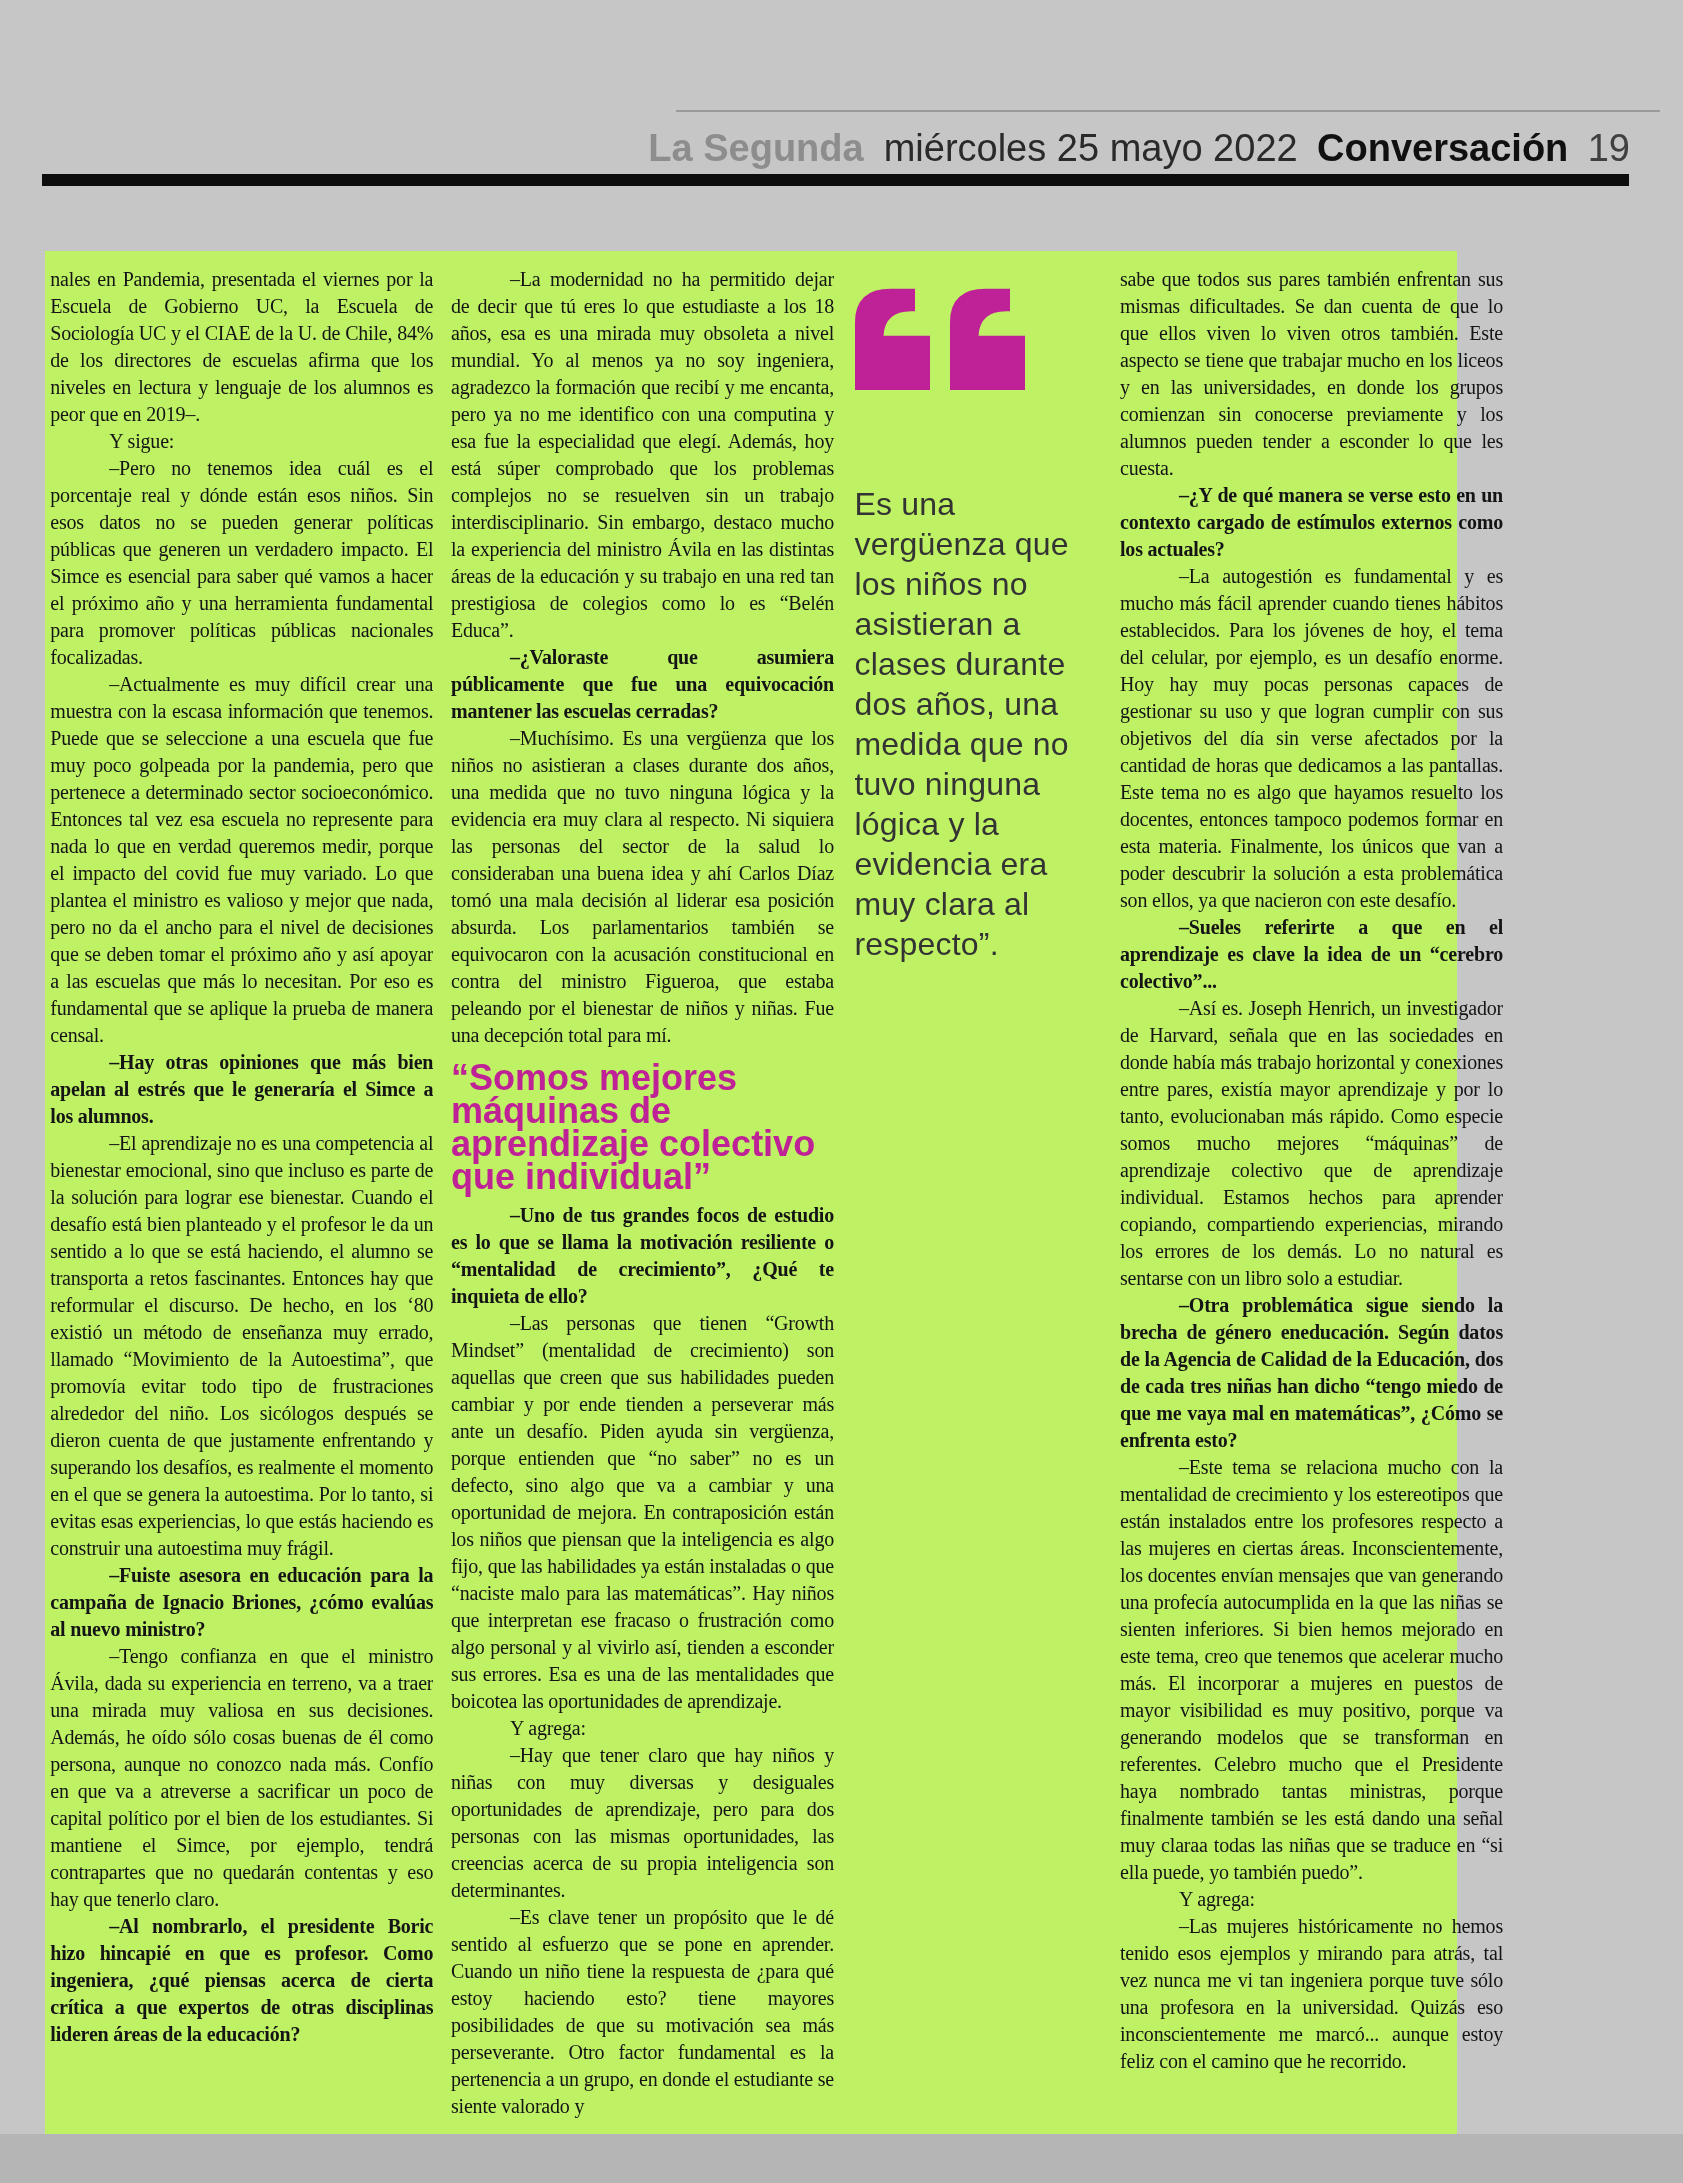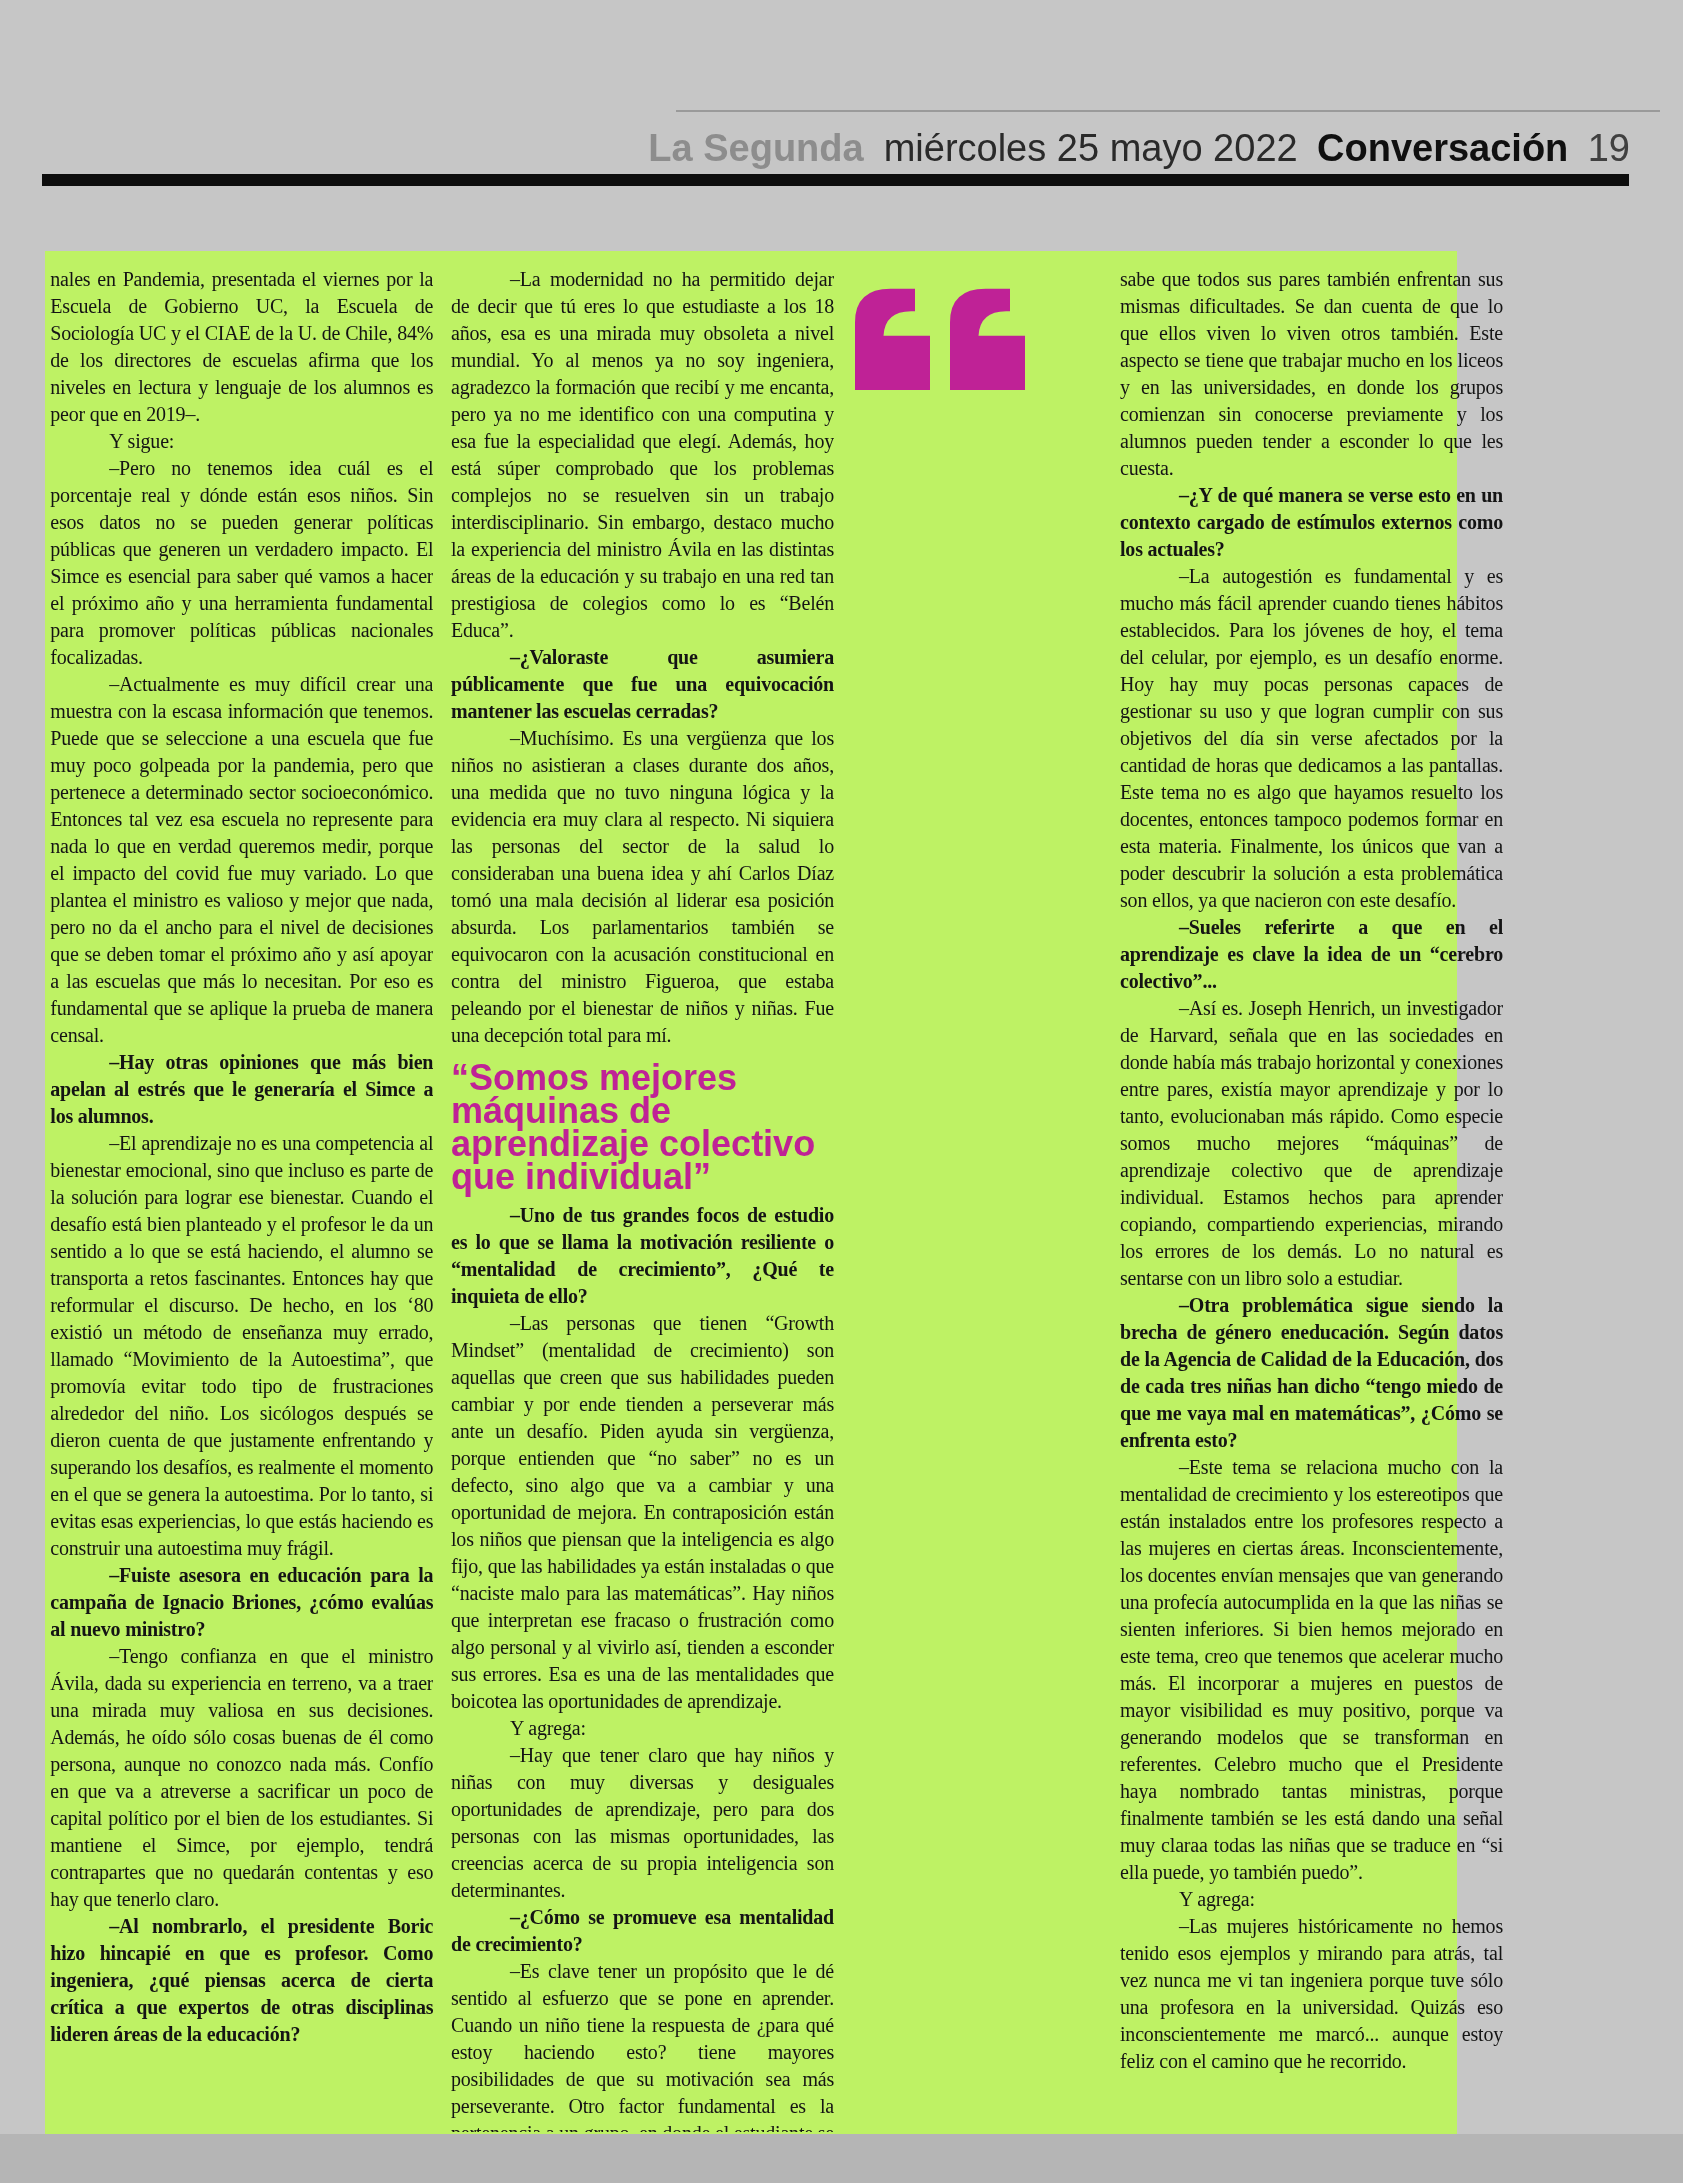--- a/index.html
+++ b/index.html
@@ -112,35 +112,35 @@
 
   <div class="col col-2">
       <p class="blk body">–La modernidad no ha permitido dejar de decir que tú eres lo que estudiaste a los 18 años, esa es una mirada muy obsoleta a nivel mundial. Yo al menos ya no soy ingeniera, agradezco la formación que recibí y me encanta, pero ya no me identifico con una computina y esa fue la especialidad que elegí. Además, hoy está súper comprobado que los problemas complejos no se resuelven sin un trabajo interdisciplinario. Sin embargo, destaco mucho la experiencia del ministro Ávila en las distintas áreas de la educación y su trabajo en una red tan prestigiosa de colegios como lo es “Belén Educa”.</p>
       <p class="blk question">–¿Valoraste que asumiera públicamente que fue una equivocación mantener las escuelas cerradas?</p>
       <p class="blk body">–Muchísimo. Es una vergüenza que los niños no asistieran a clases durante dos años, una medida que no tuvo ninguna lógica y la evidencia era muy clara al respecto. Ni siquiera las personas del sector de la salud lo consideraban una buena idea y ahí Carlos Díaz tomó una mala decisión al liderar esa posición absurda. Los parlamentarios también se equivocaron con la acusación constitucional en contra del ministro Figueroa, que estaba peleando por el bienestar de niños y niñas. Fue una decepción total para mí.</p>
       <p class="blk subhead">“Somos mejores máquinas de aprendizaje colectivo que individual”</p>
       <p class="blk question">–Uno de tus grandes focos de estudio es lo que se llama la motivación resiliente o “mentalidad de crecimiento”, ¿Qué te inquieta de ello?</p>
       <p class="blk body">–Las personas que tienen “Growth Mindset” (mentalidad de crecimiento) son aquellas que creen que sus habilidades pueden cambiar y por ende tienden a perseverar más ante un desafío. Piden ayuda sin vergüenza, porque entienden que “no saber” no es un defecto, sino algo que va a cambiar y una oportunidad de mejora. En contraposición están los niños que piensan que la inteligencia es algo fijo, que las habilidades ya están instaladas o que “naciste malo para las matemáticas”. Hay niños que interpretan ese fracaso o frustración como algo personal y al vivirlo así, tienden a esconder sus errores. Esa es una de las mentalidades que boicotea las oportunidades de aprendizaje.</p>
       <p class="blk lead">Y agrega:</p>
       <p class="blk body">–Hay que tener claro que hay niños y niñas con muy diversas y desiguales oportunidades de aprendizaje, pero para dos personas con las mismas oportunidades, las creencias acerca de su propia inteligencia son determinantes.</p>
-      <p class="blk question">–¿Cómo se promueve esa mentalidad de crecimiento?</p>
       <p class="blk body">–Es clave tener un propósito que le dé sentido al esfuerzo que se pone en aprender. Cuando un niño tiene la respuesta de ¿para qué estoy haciendo esto? tiene mayores posibilidades de que su motivación sea más perseverante. Otro factor fundamental es la pertenencia a un grupo, en donde el estudiante se siente valorado y</p>
     </div>
 
   <div class="col col-q">
 
     <div class="pullquote pq-1">
       <div class="qmark">
         <svg width="75" height="105" viewBox="0 0 200 280" xmlns="http://www.w3.org/2000/svg">
           <path d="M0,280 V100 Q0,10 95,10 H160 V70 Q80,65 76,135 H200 V280 Z" fill="#bf2296"></path>
         </svg>
         <svg width="75" height="105" viewBox="0 0 200 280" xmlns="http://www.w3.org/2000/svg">
           <path d="M0,280 V100 Q0,10 95,10 H160 V70 Q80,65 76,135 H200 V280 Z" fill="#bf2296"></path>
         </svg>
       </div>
+      <p class="pq-text">Es una vergüenza que los niños no asistieran a clases durante dos años, una medida que no tuvo ninguna lógica y la evidencia era muy clara al respecto”.</p>
     </div>
 
 
   </div>
 
   <div class="col col-4">
       <p class="blk flush">sabe que todos sus pares también enfrentan sus mismas dificultades. Se dan cuenta de que lo que ellos viven lo viven otros también. Este aspecto se tiene que trabajar mucho en los liceos y en las universidades, en donde los grupos comienzan sin conocerse previamente y los alumnos pueden tender a esconder lo que les cuesta.</p>
       <p class="blk question">–¿Y de qué manera se verse esto en un contexto cargado de estímulos externos como los actuales?</p>
       <p class="blk body">–La autogestión es fundamental y es mucho más fácil aprender cuando tienes hábitos establecidos. Para los jóvenes de hoy, el tema del celular, por ejemplo, es un desafío enorme. Hoy hay muy pocas personas capaces de gestionar su uso y que logran cumplir con sus objetivos del día sin verse afectados por la cantidad de horas que dedicamos a las pantallas. Este tema no es algo que hayamos resuelto los docentes, entonces tampoco podemos formar en esta materia. Finalmente, los únicos que van a poder descubrir la solución a esta problemática son ellos, ya que nacieron con este desafío.</p>
       <p class="blk question">–Sueles referirte a que en el aprendizaje es clave la idea de un “cerebro colectivo”...</p>

